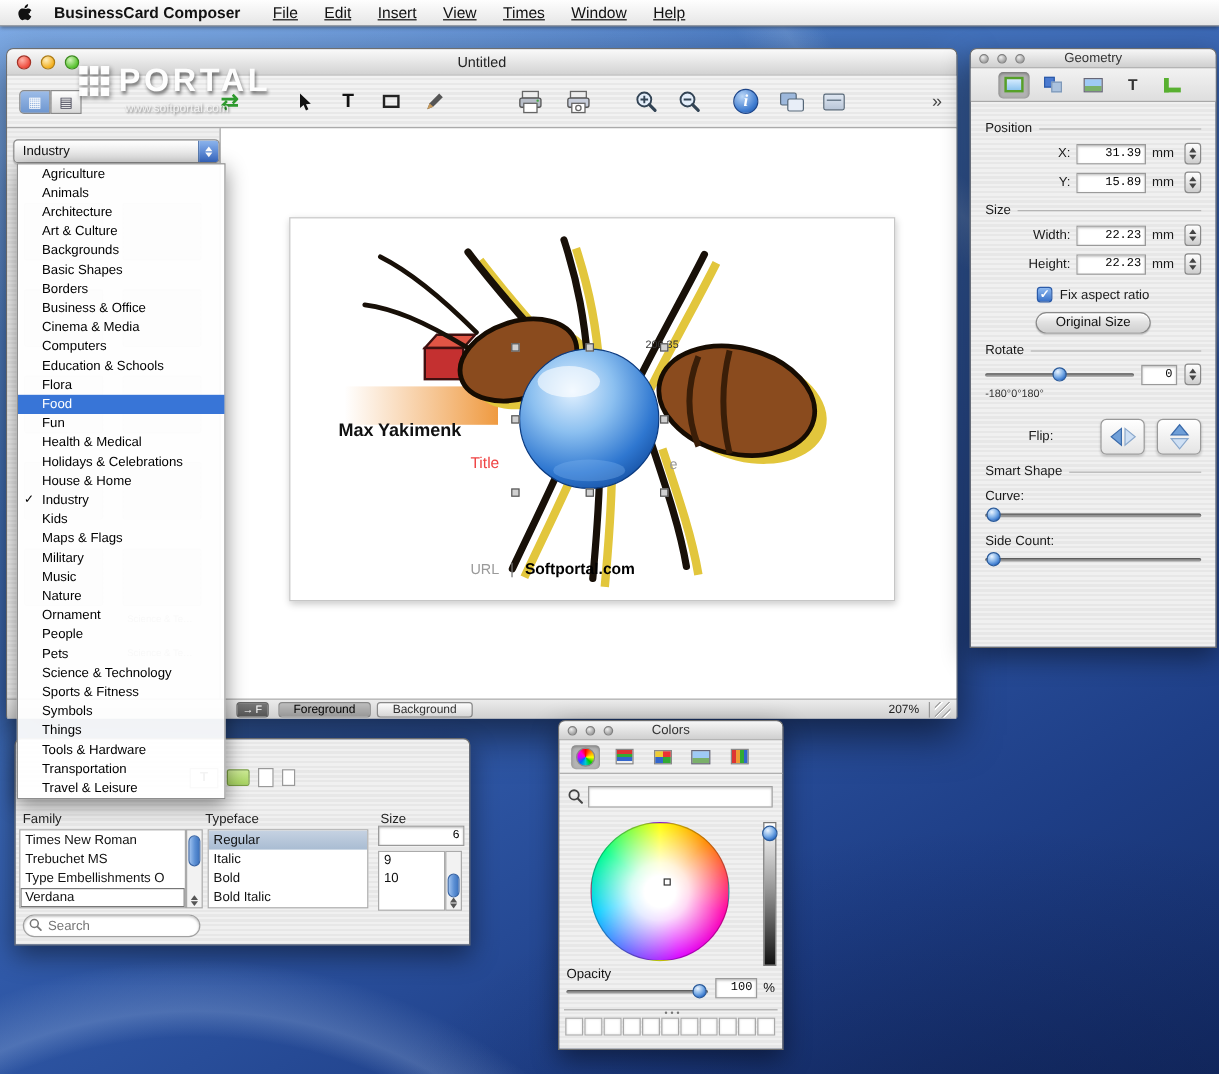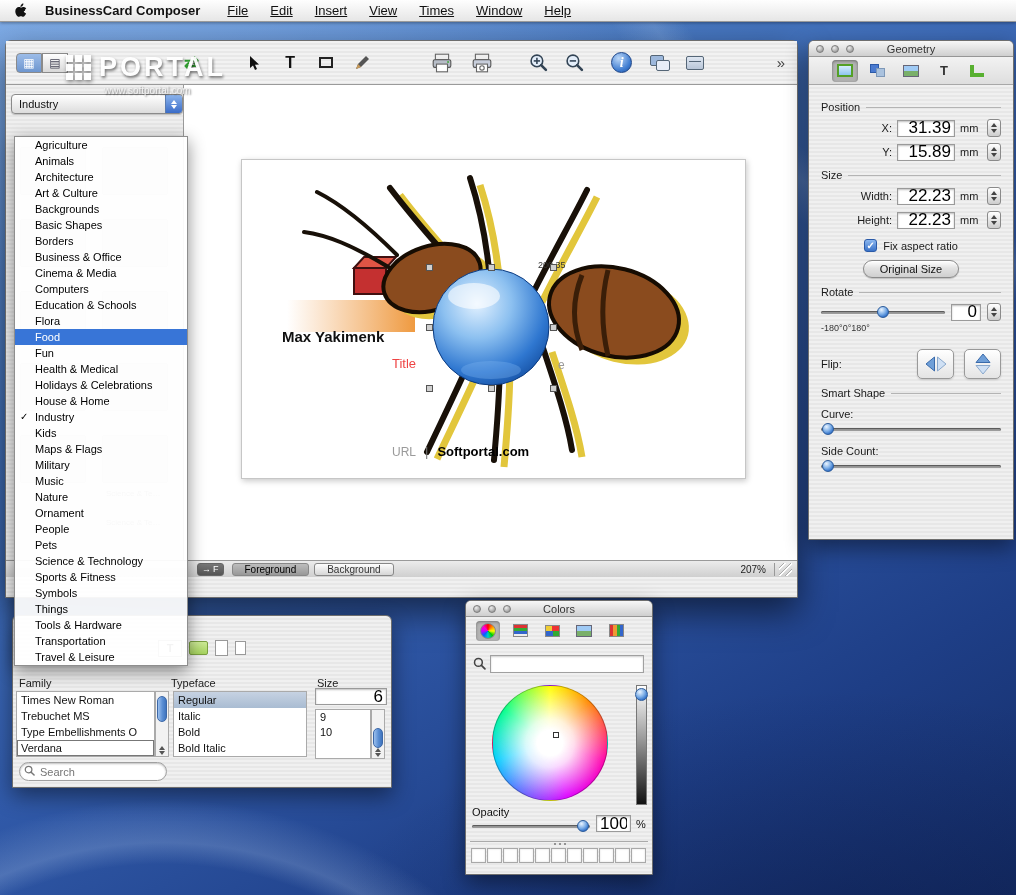--- a/index.html
+++ b/index.html
@@ -127,22 +127,22 @@
 .tab{ height:13px; line-height:12px; padding:0 12px; font-size:10px; border:1px solid #888; border-radius:3px;
   background:linear-gradient(#fdfdfd,#d6d6d6); color:#333; }
 .tab.active{ background:linear-gradient(#bdbdbd,#989898); color:#000; }
 .bb-spacer{ flex:1; }
 .zoomtxt{ margin-right:8px; }
 .bb-div{ width:1px; height:13px; background:#999; margin-right:4px; }
 .grip{ width:13px; height:13px;
   background:repeating-linear-gradient(135deg,transparent 0 3px,#aaa 3px 4px,#fff 4px 5px); }
 
 
-.txt{ border:1px solid #9a9a9a; background:#fff; font-size:17px; height:17px; padding:1px 3px;
-  box-shadow:inset 0 1px 2px rgba(0,0,0,.25); color:#000; }
+.txt{ border:1px solid #9a9a9a; background:#fff; font-size:10px; height:17px; padding:1px 3px;
+  box-shadow:inset 0 1px 2px rgba(0,0,0,.25); color:#000;font-family:Liberation Mono, monospace; }
 .num{ text-align:right; }
 .stepper{ display:inline-flex; flex-direction:column; align-items:center; justify-content:center; gap:2px;
   width:14px; height:18px; border:1px solid #8a8a8a; border-radius:3px; background:linear-gradient(#fff,#cdcdcd); }
 .st-up{ width:0;height:0;border-left:3px solid transparent;border-right:3px solid transparent;border-bottom:4px solid #444; }
 .st-dn{ width:0;height:0;border-left:3px solid transparent;border-right:3px solid transparent;border-top:4px solid #444; }
 .slider{ position:relative; height:14px; display:block; }
 .slider .track{ position:absolute; left:0; right:0; top:6px; height:3px; background:#9b9b9b;
   border-radius:2px; box-shadow:inset 0 1px 1px rgba(0,0,0,.45); }
 .slider .knob{ position:absolute; top:1px; width:12px; height:12px; border-radius:50%;
   background:radial-gradient(circle at 35% 28%,#eaf4ff,#7fb0e8 45%,#2f6fc8 78%,#1a4e9a); border:1px solid #2a5a9a; }
@@ -171,21 +171,21 @@
 .chk{ width:13px; height:13px; border-radius:3px; border:1px solid #2a5aa8; color:#fff;
   background:linear-gradient(#8cb8f0,#3a72c8); font-size:10px; line-height:11px; text-align:center; font-weight:bold; }
 .aquabtn{ display:block; margin:2px auto 8px; padding:2px 16px; font-size:11px; color:#111;
   border:1px solid #8a8a8a; border-radius:10px; background:linear-gradient(#fff,#e2e2e2 45%,#cfcfcf);
   box-shadow:inset 0 1px 0 #fff,0 1px 1px rgba(0,0,0,.2); }
 .rot-row{ display:flex; align-items:center; gap:6px; margin-top:4px; }
 .rot-row .slider{ flex:1; }
 .rot-row .txt{ width:30px; }
 .rot-scale{ display:flex; width:126px; margin-top:2px; font-size:9px; color:#333; }
 .flip-row{ display:flex; align-items:center; margin:16px 0 2px; }
-.flip-row label{ flex:1; }
+.flip-row label{ flex:1;margin-left:36px; }
 .flipbtn{ width:37px; height:30px; margin-left:10px; border:1px solid #999; border-radius:5px;
   background:linear-gradient(#fff,#e4e4e4); display:flex; align-items:center; justify-content:center;
   box-shadow:0 1px 2px rgba(0,0,0,.15); }
 .sslabel{ display:block; margin:9px 0 2px; }
 .slider.full{ width:100%; margin-bottom:4px; }
 
 
 .fontp{ left:12px; top:615px; width:380px; height:173px; z-index:15; }
 .fp-body{ position:absolute; left:0; top:16px; right:0; bottom:0; font-size:11px; color:#111; }
 .fp-toolbar{ position:absolute; left:0; right:0; top:4px; height:24px; display:flex; justify-content:center; align-items:center; gap:7px; }
@@ -297,20 +297,26 @@
         <span class="mitem">Edit</span>
         <span class="mitem">Insert</span>
         <span class="mitem">View</span>
         <span class="mitem">Times</span>
         <span class="mitem">Window</span>
         <span class="mitem">Help</span>
       </span>
   </div>
 
   <div class="window main">
+    <div class="titlebar">
+      <span class="light red"></span>
+      <span class="light yellow"></span>
+      <span class="light green"></span>
+      <span class="title">Untitled</span>
+    </div>
 
     <div class="toolbar">
       <span class="viewbtn sel">
           <span>▦</span>
         </span>
       <span class="viewbtn">
           <span>▤</span>
         </span>
       <span class="swap"><span>⇄</span></span>
       <span class="toolgrp">

